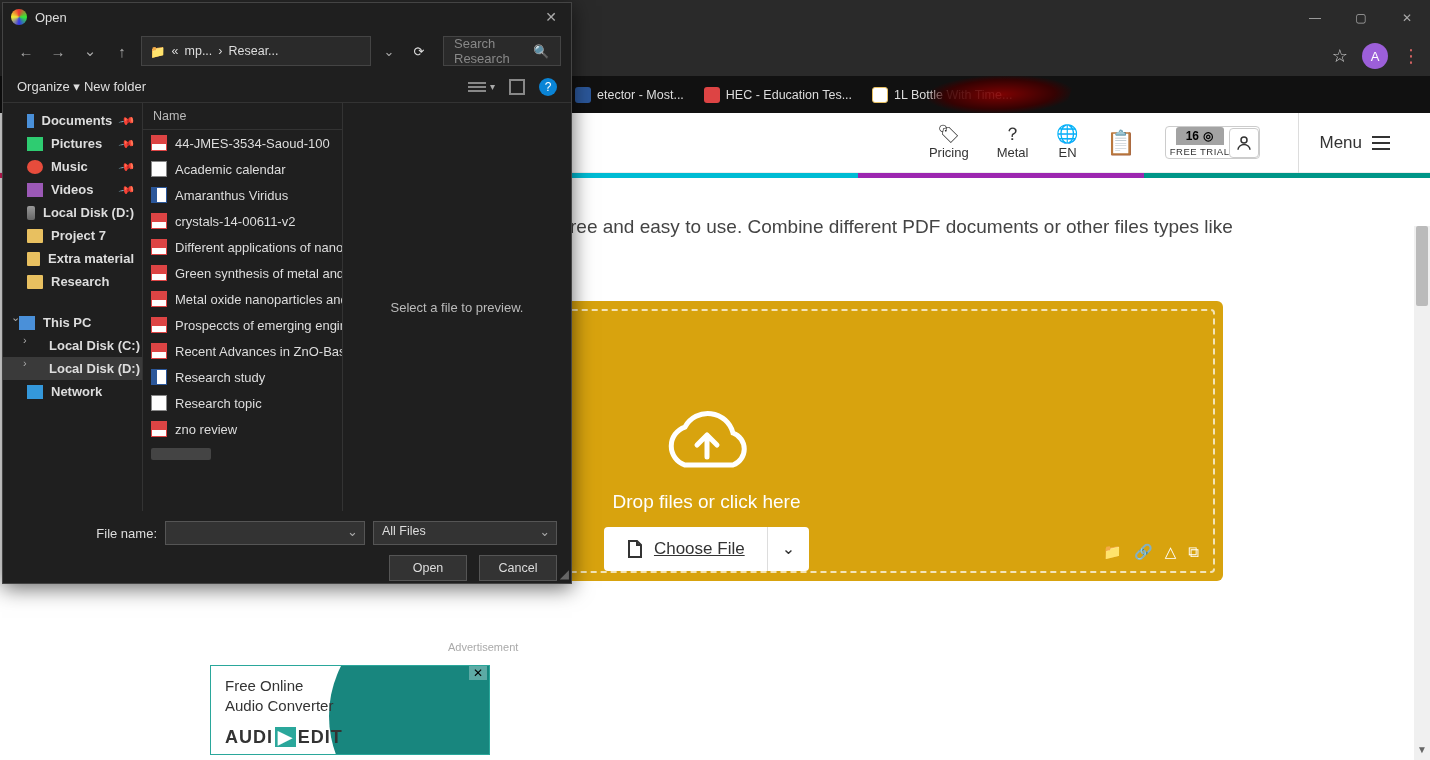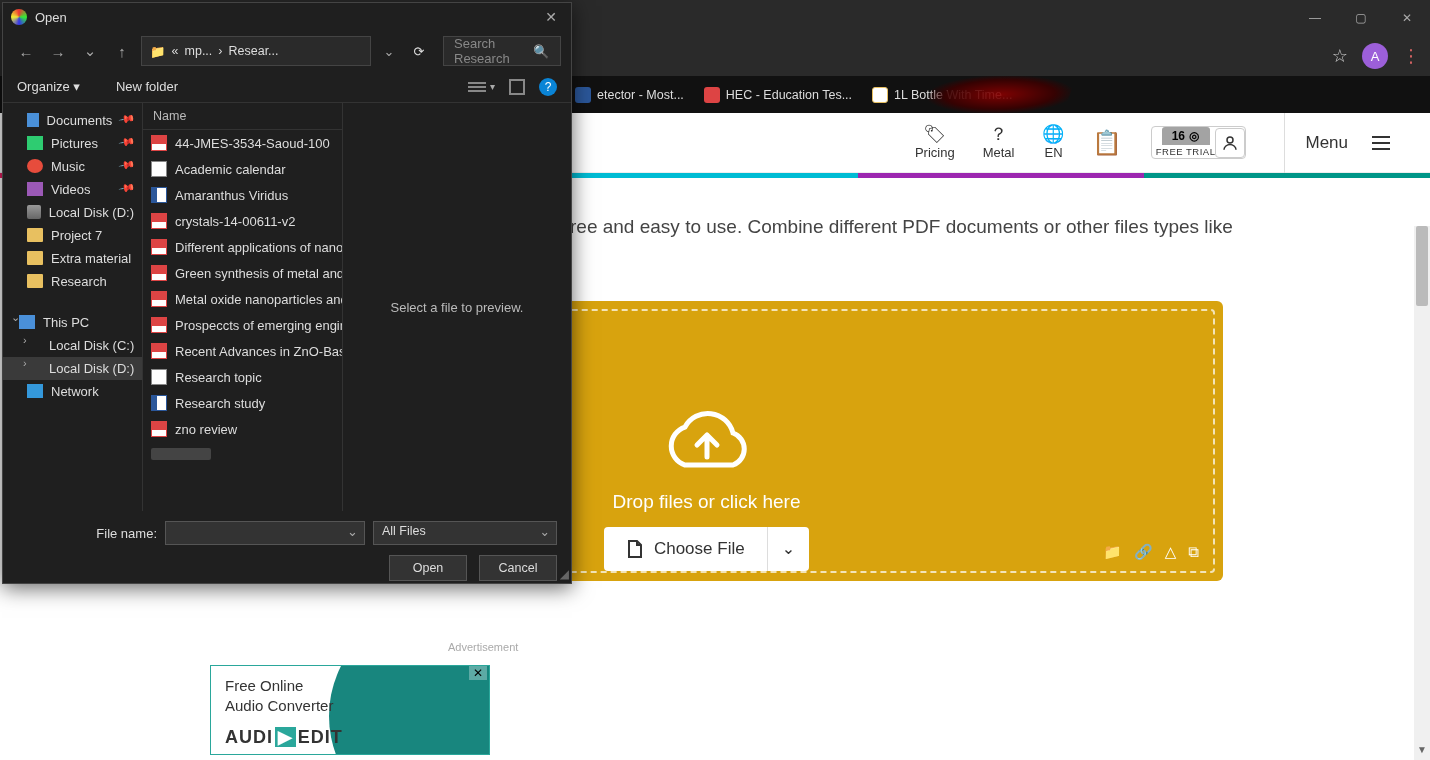--- a/index.html
+++ b/index.html
@@ -22,36 +22,36 @@
 .page-content { background: #fff; height: calc(760px - 36px - 40px - 37px); position: relative; }
 .top-nav { height: 60px; display: flex; align-items: center; justify-content: space-between; padding: 0 40px 0 580px; border-bottom: 1px solid #eee; }
 .nav-right { display: flex; align-items: center; gap: 28px; }
 .nav-item { display: flex; flex-direction: column; align-items: center; font-size: 13px; color: #333; gap:2px;}
 .nav-item .ico { font-size: 18px; line-height:1;}
 .trial-badge { border:1px solid #ccc; border-radius:4px; padding:0; display:flex; align-items:center;}
 .trial-inner { display:flex; flex-direction:column; align-items:center;}
 .credits { background:#a3a3a3; color:#000; font-size:12px; font-weight:bold; padding:2px 10px; border-radius:3px 3px 0 0; display:flex; align-items:center; gap:4px;}
 .freetrial { font-size:9.5px; color:#333; padding:1px 4px; letter-spacing:.5px;}
 .user-ico { width:30px; height:30px; border:1px solid #ccc; border-radius:4px; display:flex; align-items:center; justify-content:center; margin-left:-4px;}
-.menu-btn { display:flex; align-items:center; gap:24px; font-size:17px; color:#333; border-left:1px solid #ddd; padding-left:20px; height:60px; margin-left:10px;}
+.menu-btn { display:flex; align-items:center; gap:10px; font-size:17px; color:#333; border-left:1px solid #ddd; padding-left:20px; height:60px; margin-left:10px;}
 .ham { display:flex; flex-direction:column; gap:4px;}
 .ham span{width:18px;height:2px;background:#333;}
 
 .color-strip { height:5px; display:flex;}
 .color-strip div{flex:1;}
 .cs1{background:#e91e63;} .cs2{background:#00bcd4;} .cs3{background:#2196f3;} .cs4{background:#9c27b0;} .cs5{background:#009688;}
 
 .subtitle { padding: 38px 0 0 570px; font-size: 19px; color: #444; }
 
 .dropzone { position:absolute; left:190px; top:188px; width:1033px; height:280px; background:#d8a30e; border-radius:6px;}
 .dropzone-inner { position:absolute; inset:8px; border:2px dashed rgba(255,255,255,.7); border-radius:4px; display:flex; flex-direction:column; align-items:center; justify-content:flex-end; gap:14px;}
 .cloud-ico { color:#fff;}
 .drop-text { color:#fff; font-size:19px;}
 .choose-group{display:flex;}
-.choose-btn { background:#fff; color:#333; padding:12px 22px; font-size:17px; border-radius:4px 0 0 4px; display:flex; align-items:center; gap:10px;}
+.choose-btn { background:#fff; color:#333; padding:12px 22px; font-size:17px; border-radius:4px 0 0 4px; display:flex; align-items:center; gap:10px;text-decoration:underline;}
 .choose-dd { background:#fff; border-left:1px solid #ddd; padding:12px 14px; border-radius:0 4px 4px 0; color:#333;}
 .dz-icons{position:absolute; right:14px; bottom:10px; display:flex; gap:12px; color:#fff; font-size:15px;}
 
 .ad-label{ position:absolute; left:448px; top:528px; font-size:11px; color:#aaa;}
 .ad-box{ position:absolute; left:210px; top:552px; width:280px; height:90px; background:#fff; border:1px solid #2aa79b; overflow:hidden;}
 .ad-tri{ position:absolute; right:-60px; top:-60px; width:220px; height:220px; background:#18867e; border-radius:50%;}
 .ad-close{position:absolute; right:2px; top:0; font-size:12px; background:rgba(255,255,255,.3); padding:0 4px;}
 .ad-text{ position:absolute; left:14px; top:10px; font-size:15px; color:#333; font-weight:500; line-height:1.3;}
 .ad-logo{ position:absolute; left:14px; bottom:6px; font-size:18px; font-weight:600; color:#333; letter-spacing:1px;}
 .ad-logo .g{background:#2aa79b;color:#fff;padding:0 3px;margin:0 2px;}
@@ -69,31 +69,31 @@
 
 .fd-nav { height:40px; display:flex; align-items:center; padding:0 10px; gap:6px;}
 .fd-navbtn{width:26px;text-align:center;color:#aaa;font-size:15px;}
 .fd-path{flex:0 0 230px;height:30px;border:1px solid #444;background:#2a2a2a;display:flex;align-items:center;padding:0 8px;gap:6px;font-size:12.5px;color:#ddd;}
 .fd-path .folder-ico{color:#e8c060;}
 .fd-path-dd{width:24px;text-align:center;color:#aaa;}
 .fd-refresh{width:24px;text-align:center;color:#ddd;}
 .fd-search{flex:1;height:30px;border:1px solid #444;background:#2a2a2a;display:flex;align-items:center;padding:0 10px;color:#888;justify-content:space-between;margin-left:6px;}
 
 .fd-toolbar{height:32px;display:flex;align-items:center;justify-content:space-between;padding:0 14px;border-bottom:1px solid #333;}
-.fd-tb-left{display:flex;gap:36px;}
+.fd-tb-left{display:flex;gap:4px;}
 .fd-tb-left span{color:#ddd;}
 .fd-tb-right{display:flex;gap:14px;align-items:center;}
 .viewico{width:18px;height:16px;display:flex;flex-direction:column;gap:2px;justify-content:center;}
 .viewico span{height:2px;background:#888;}
 .previewico{width:16px;height:16px;border:2px solid #888;}
 .helpico{width:18px;height:18px;border-radius:50%;background:#0a84d6;color:#fff;font-size:12px;display:flex;align-items:center;justify-content:center;}
 
 .fd-body{display:flex;height:408px;}
 .fd-tree{width:140px;border-right:1px solid #333;overflow:hidden;padding-top:6px;}
-.tree-item{display:flex;align-items:flex-start;gap:8px;padding:4px 8px 4px 24px;white-space:nowrap;}
+.tree-item{display:flex;align-items:flex-end;gap:8px;padding:4px 8px 4px 24px;white-space:nowrap;font-weight:bold;}
 .tree-item.l2{padding-left:38px;}
 .tree-item.sel{background:#3a3a3a;}
 .pin{margin-left:auto;color:#888;font-size:11px;transform:rotate(35deg);}
 .fico{width:16px;height:14px;}
 .fico.folder{background:#e8c060;border-radius:1px;}
 .fico.disk{background:linear-gradient(#999,#666);border-radius:2px;}
 .fico.doc{background:#4a90d9;}
 .fico.pic{background:#2ecc71;}
 .fico.mus{background:#e74c3c;border-radius:50%;}
 .fico.vid{background:#9b59b6;}
@@ -406,26 +406,26 @@
           </div>
           <div class="fd-file">
             <div class="fileico pdf"></div>
             <span>Prospeccts of emerging engine</span>
           </div>
           <div class="fd-file">
             <div class="fileico pdf"></div>
             <span>Recent Advances in ZnO-Based</span>
           </div>
           <div class="fd-file">
+            <div class="fileico word"></div>
+            <span>Research study</span>
+          </div>
+          <div class="fd-file">
             <div class="fileico txt"></div>
             <span>Research topic</span>
-          </div>
-          <div class="fd-file">
-            <div class="fileico word"></div>
-            <span>Research study</span>
           </div>
           <div class="fd-file">
             <div class="fileico pdf"></div>
             <span>zno review</span>
           </div>
         </div>
       <div class="hscroll"></div>
     </div>
 
     <div class="fd-preview">

